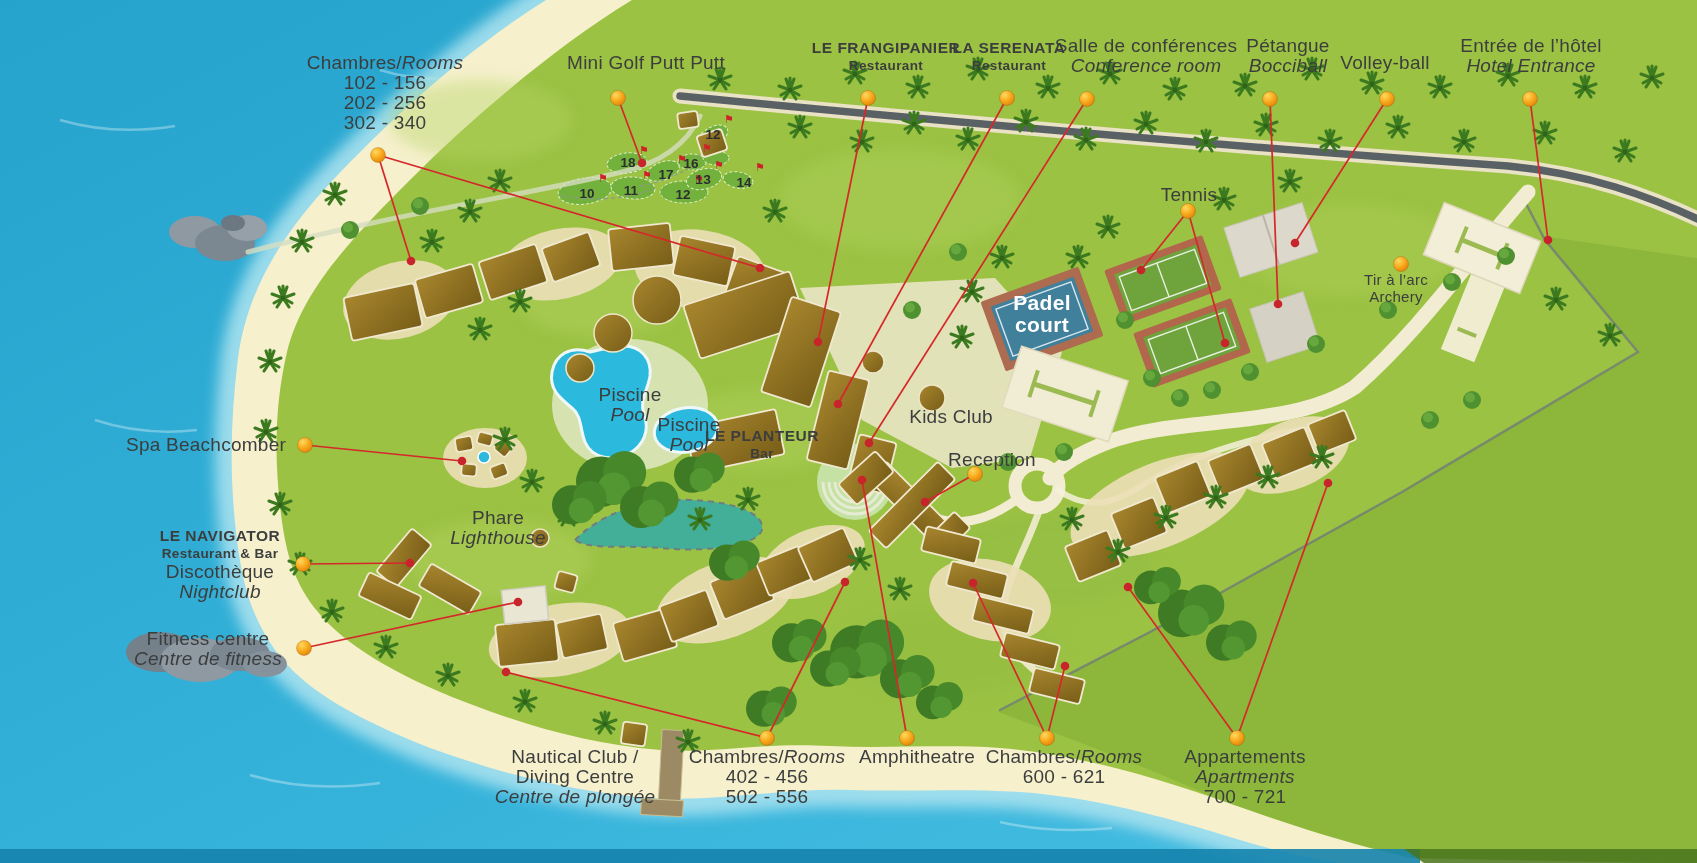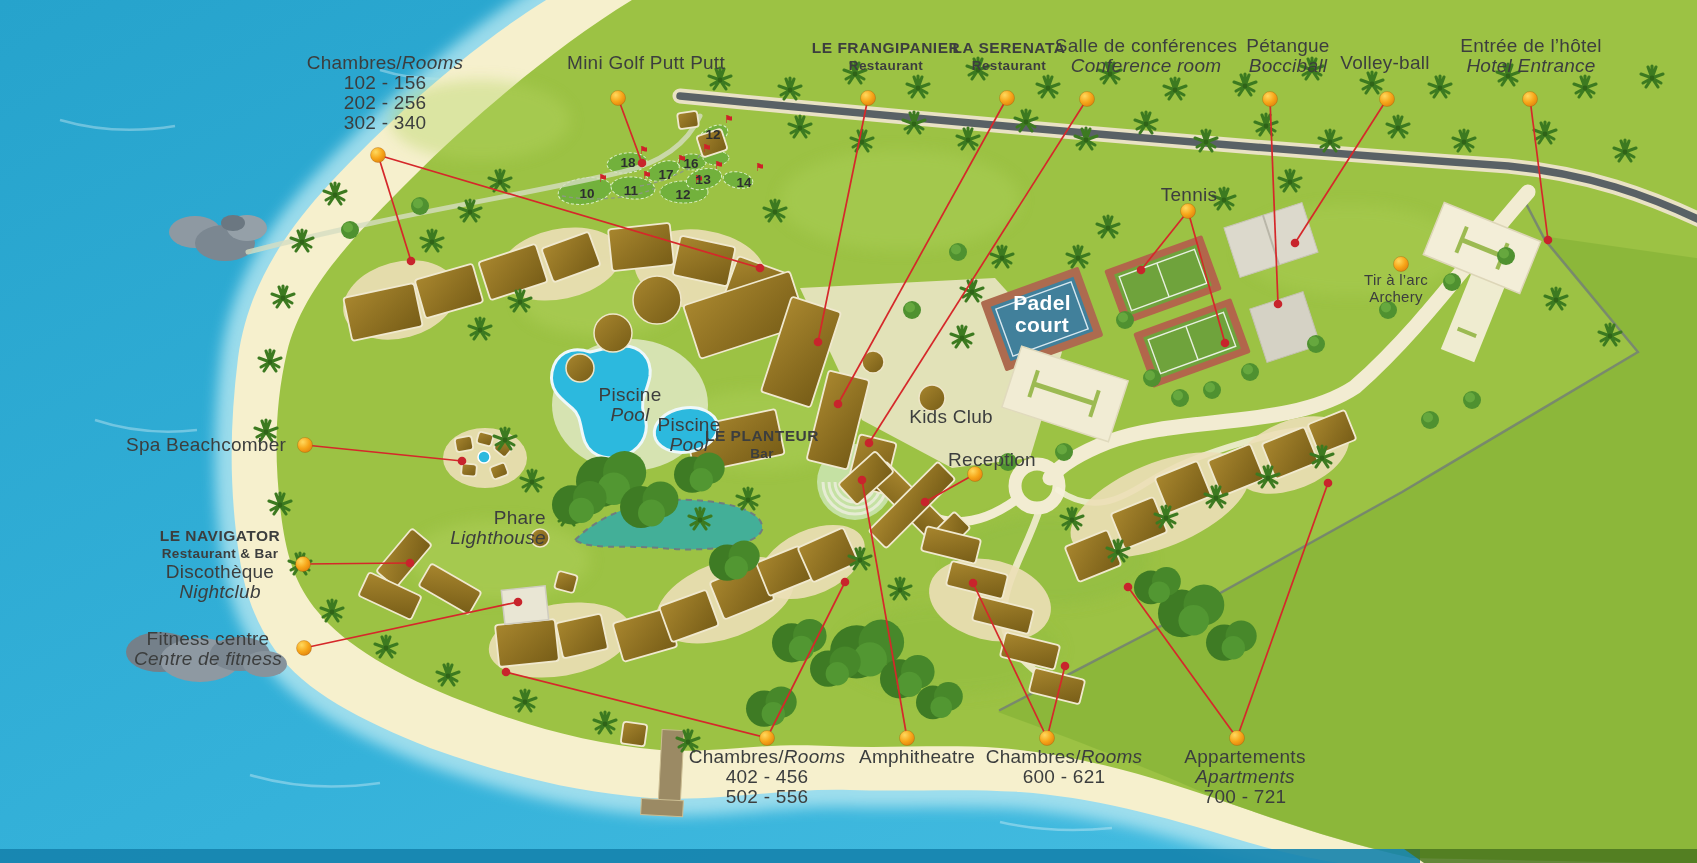--- a/index.html
+++ b/index.html
@@ -509,33 +509,38 @@
         <span class="cl-line"><span class="s-r">Piscine</span></span>
         <span class="cl-line"><span class="s-i">Pool</span></span>
       </div>
       <div class="callout" style="left: 762px; top: 428px;">
         <span class="cl-line"><span class="s-b">LE PLANTEUR</span></span>
         <span class="cl-line"><span class="s-b2">Bar</span></span>
       </div>
       <div class="callout" style="left: 206px; top: 435px;">
         <span class="cl-line"><span class="s-r">Spa Beachcomber</span></span>
       </div>
-      <div class="callout" style="left: 498px; top: 508px; text-align: right;">
+      <div class="callout" style="left: 498px; top: 508px;">
         <span class="cl-line"><span class="s-r">Phare</span></span>
         <span class="cl-line"><span class="s-i">Lighthouse</span></span>
       </div>
       <div class="callout" style="left: 220px; top: 528px;">
         <span class="cl-line"><span class="s-b">LE NAVIGATOR</span></span>
         <span class="cl-line"><span class="s-b2">Restaurant &amp; Bar</span></span>
         <span class="cl-line"><span class="s-r">Discothèque</span></span>
         <span class="cl-line"><span class="s-i">Nightclub</span></span>
       </div>
       <div class="callout" style="left: 208px; top: 629px;">
         <span class="cl-line"><span class="s-r">Fitness centre</span></span>
         <span class="cl-line"><span class="s-i">Centre de fitness</span></span>
+      </div>
+      <div class="callout" style="left: 575px; top: 747px;">
+        <span class="cl-line"><span class="s-r">Nautical Club /</span></span>
+        <span class="cl-line"><span class="s-r">Diving Centre</span></span>
+        <span class="cl-line"><span class="s-i">Centre de plongée</span></span>
       </div>
       <div class="callout" style="left: 767px; top: 747px;">
         <span class="cl-line"><span class="s-r">Chambres/</span><span class="s-i">Rooms</span></span>
         <span class="cl-line"><span class="s-r">402 - 456</span></span>
         <span class="cl-line"><span class="s-r">502 - 556</span></span>
       </div>
       <div class="callout" style="left: 917px; top: 747px;">
         <span class="cl-line"><span class="s-r">Amphitheatre</span></span>
       </div>
       <div class="callout" style="left: 1064px; top: 747px;">

